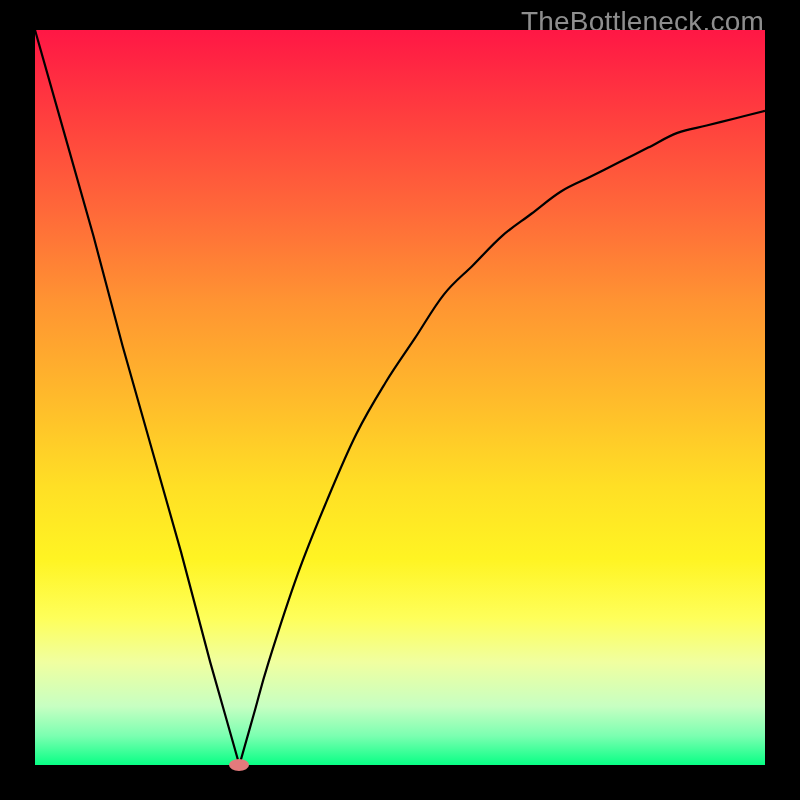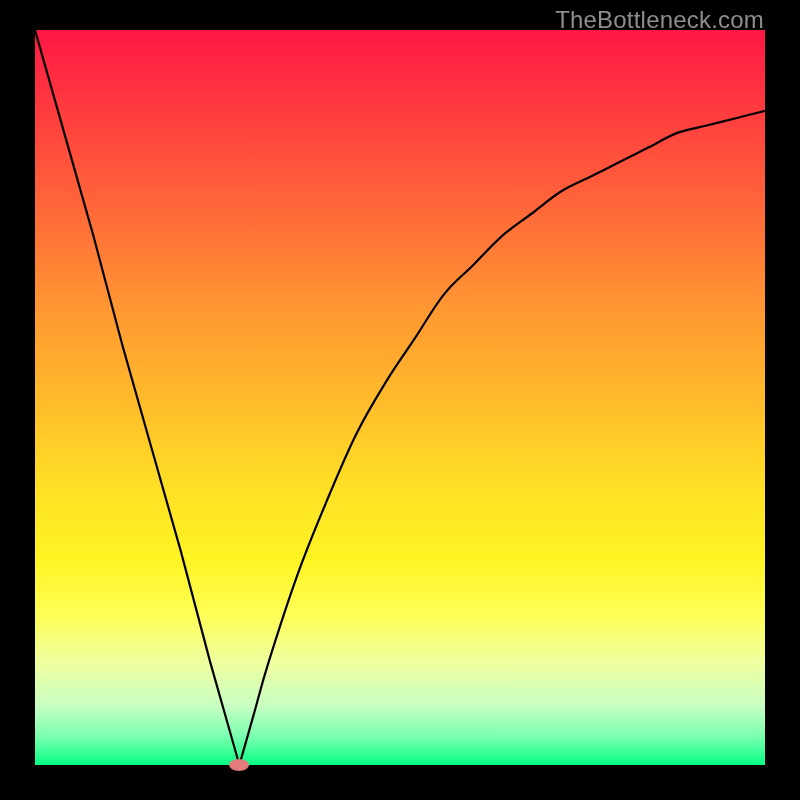--- a/index.html
+++ b/index.html
@@ -52,21 +52,21 @@
     height: 12px;
     border-radius: 50%;
     background: #e37a7c;
     transform: translate(-50%, -50%);
   }
   .watermark {
     position: absolute;
     top: 6px;
     right: 36px;
     color: #8e8e8e;
-    font-size: 24px;
+    font-size: 28px;
     font-weight: 400;
     letter-spacing: 0.2px;
   }
 </style>
 </head>
 <body>
 
 <div class="frame">
   <div class="watermark">TheBottleneck.com</div>
 

